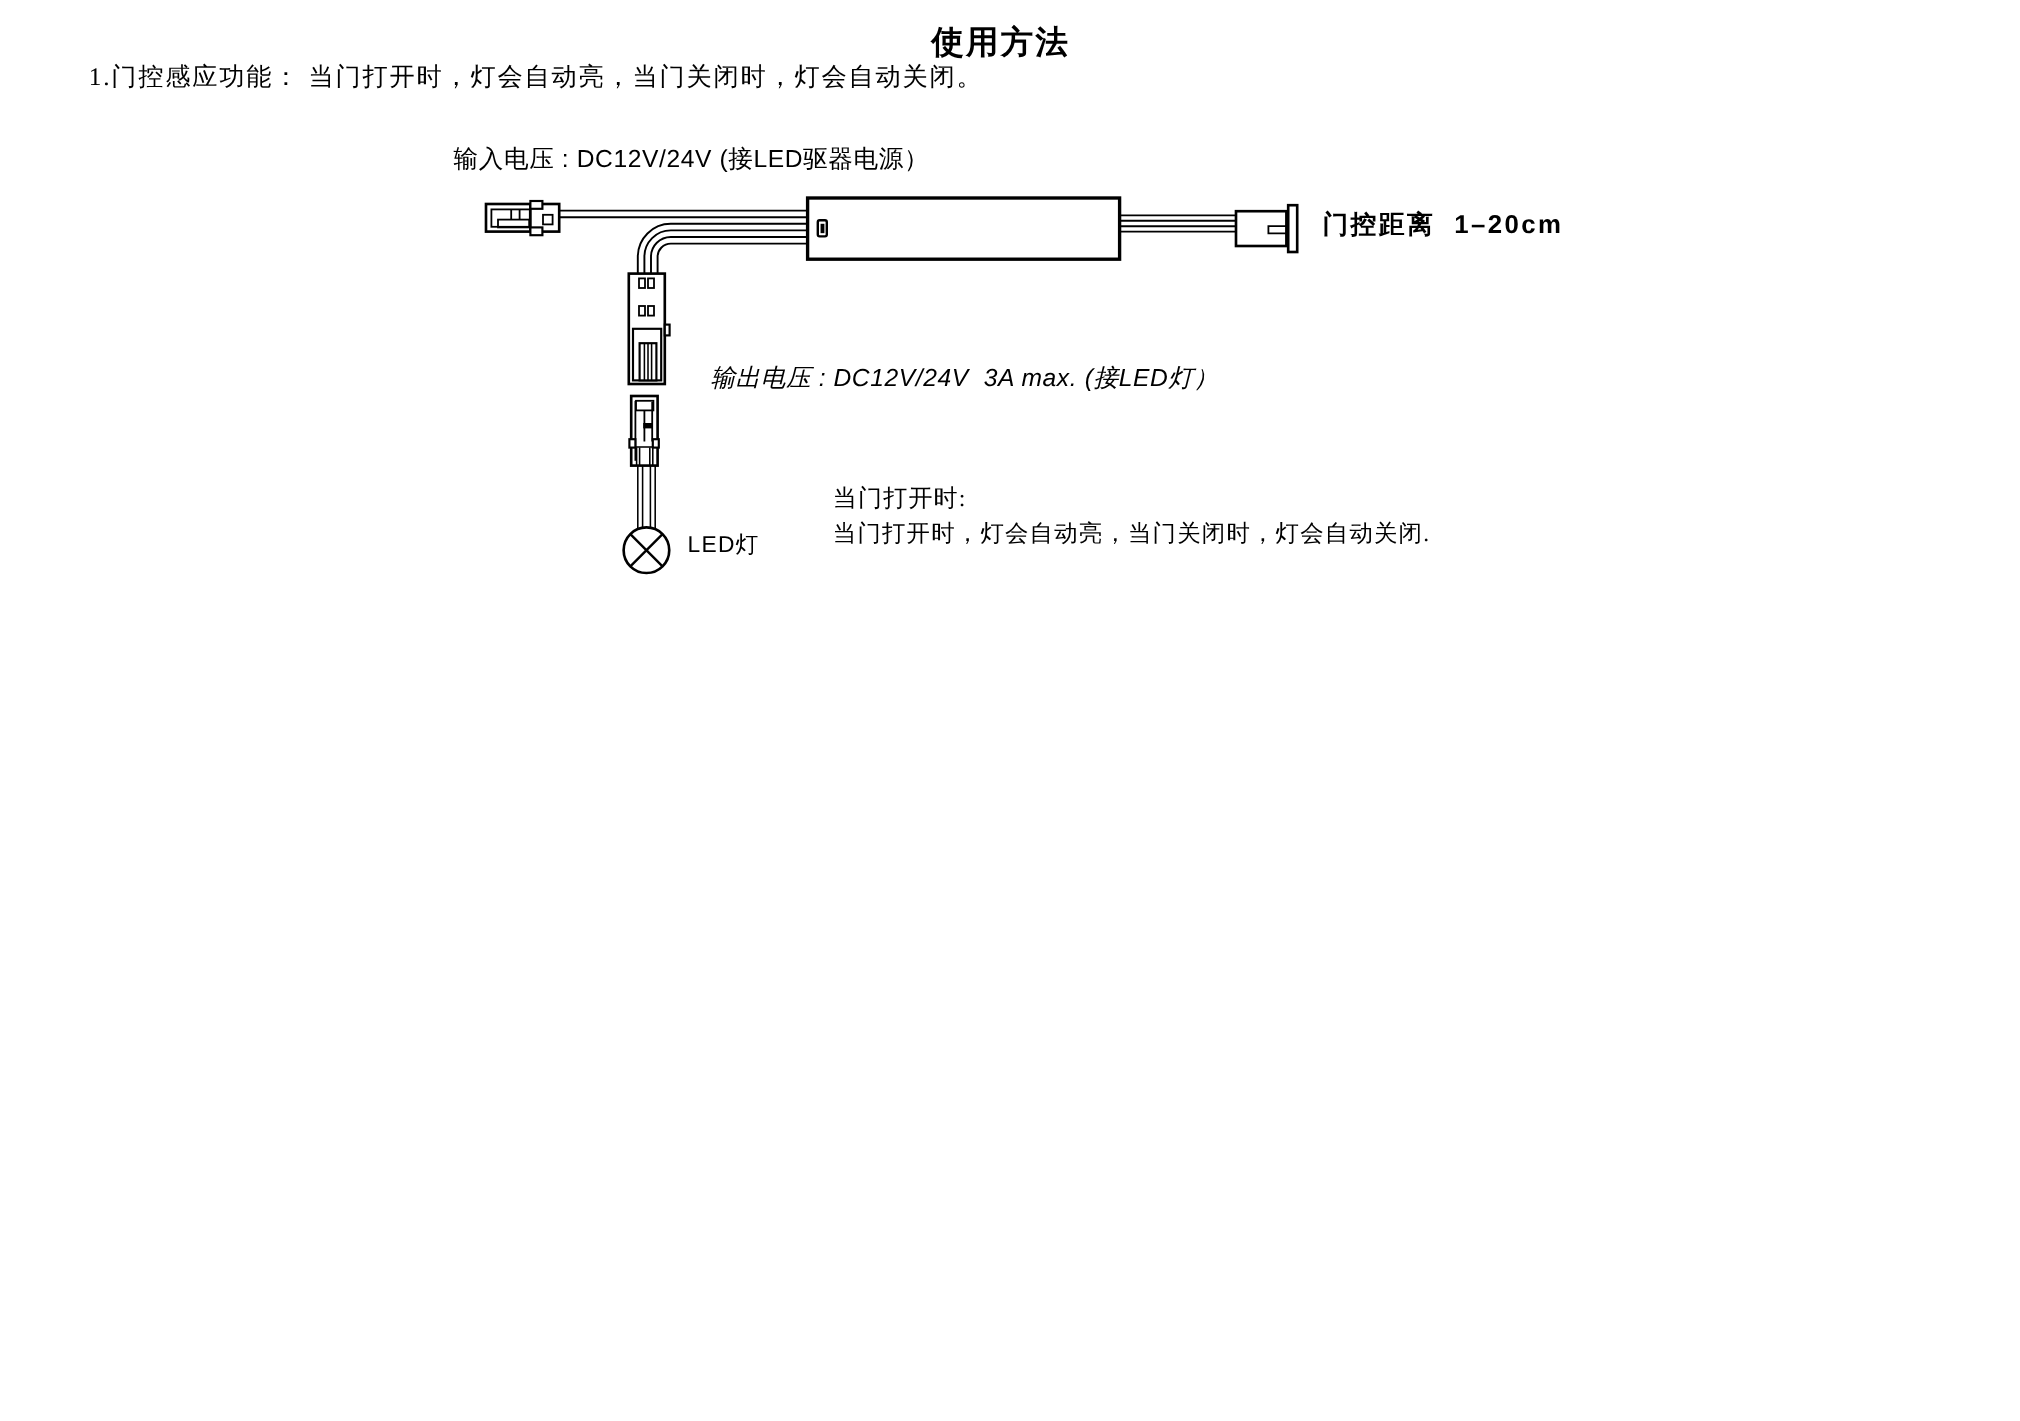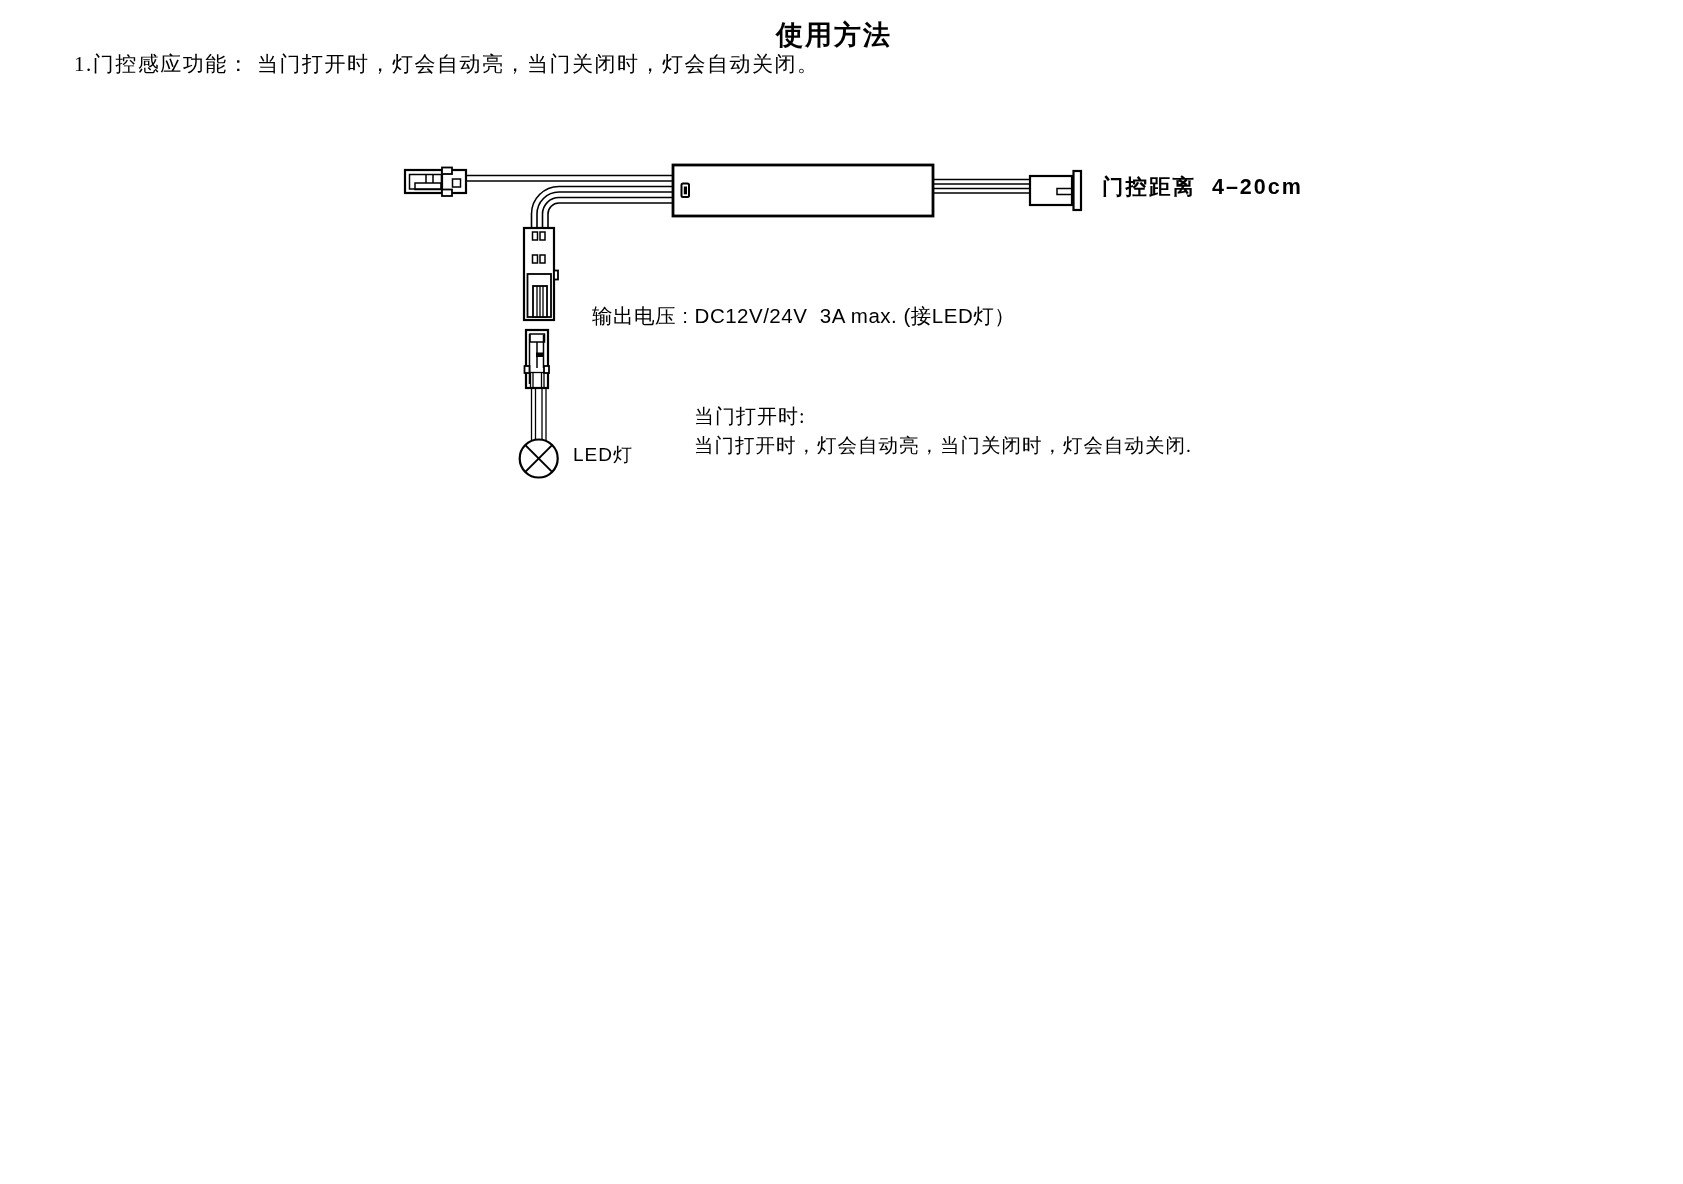--- a/index.html
+++ b/index.html
@@ -52,20 +52,21 @@
     top: 175px;
     font-size: 21.5px;
     font-weight: 700;
     letter-spacing: 2px;
   }
   .lbl-output {
     left: 592px;
     top: 304px;
     font-size: 20.5px;
     letter-spacing: 0.5px;
+    font-style: italic;
   }
   .lbl-led {
     left: 573px;
     top: 444px;
     font-size: 19px;
     letter-spacing: 1px;
   }
   .fn-title {
     left: 694px;
     top: 405px;
@@ -94,21 +95,22 @@
   svg .det2 { fill: #fff; stroke: #000; stroke-width: 1.8; }
 </style>
 </head>
 <body>
 
 <div class="page">
 
   <div class="txt title">使用方法</div>
   <div class="txt intro">1.门控感应功能： 当门打开时，灯会自动亮，当门关闭时，灯会自动关闭。</div>
 
-  <div class="txt lbl-distance">门控距离  4–20cm</div>
+  <div class="txt lbl-input">输入电压 : DC12V/24V (接LED驱器电源）</div>
+  <div class="txt lbl-distance">门控距离  1–20cm</div>
   <div class="txt lbl-output">输出电压 : DC12V/24V  3A max. (接LED灯）</div>
   <div class="txt lbl-led">LED灯</div>
   <div class="txt fn-title">当门打开时:</div>
   <div class="txt fn-desc">当门打开时，灯会自动亮，当门关闭时，灯会自动关闭.</div>
 
   <svg class="diagram" width="1683" height="1184" viewBox="0 0 1683 1184" xmlns="http://www.w3.org/2000/svg">
 
     <g>
       <path class="ln" d="M466,175.5 H673"></path>
       <path class="ln" d="M466,181 H673"></path>

